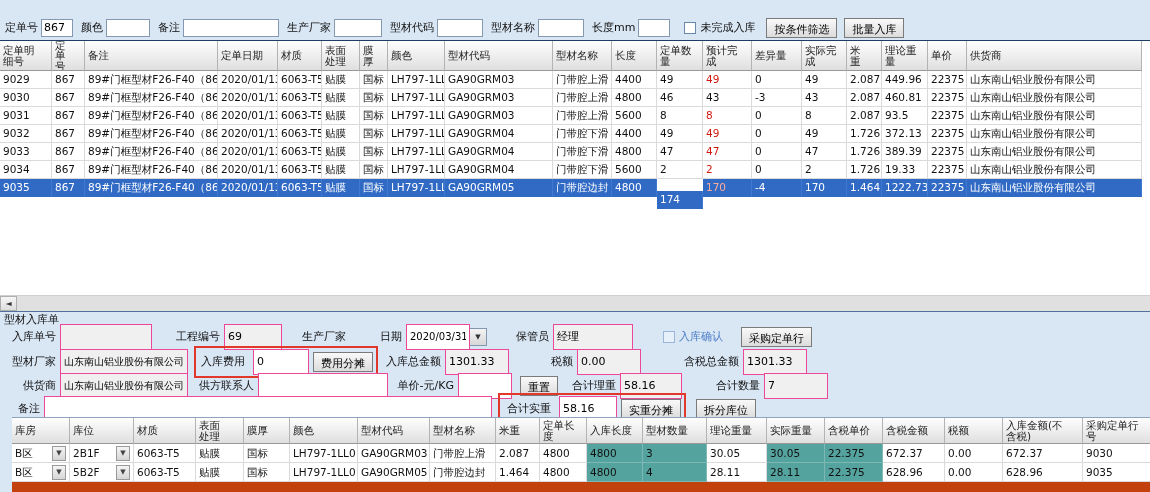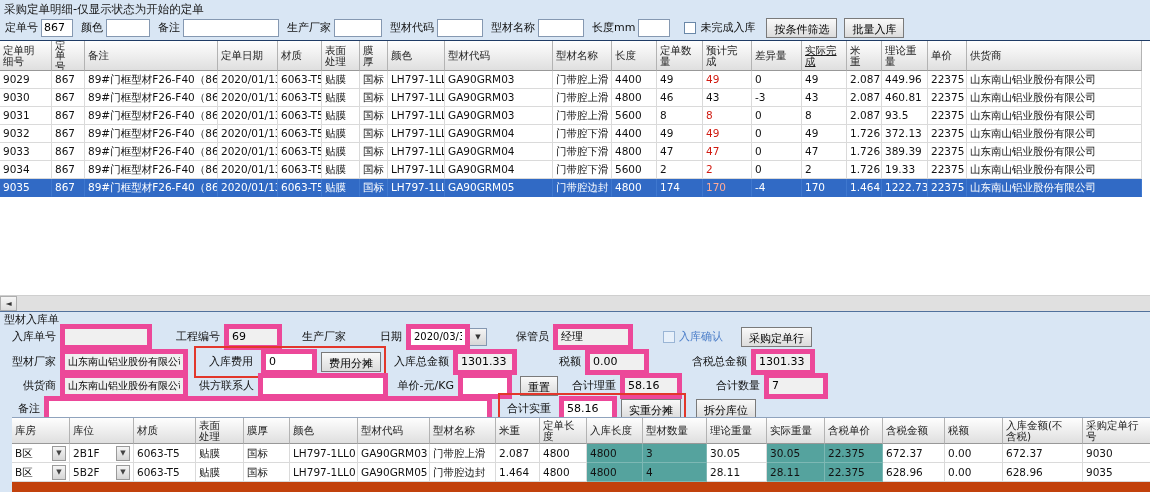--- a/index.html
+++ b/index.html
@@ -36,21 +36,21 @@
   
   #hscroll{flex:none;height:15px;background:#e4e4e4;display:flex;align-items:stretch;border-top:1px solid #cfcfcf;}
   .sb-btn{width:17px;background:linear-gradient(#f6f6f6,#dddddd);border:1px solid #aeaeae;box-sizing:border-box;
           display:flex;align-items:center;justify-content:center;font-size:8px;color:#333;cursor:pointer;}
   .sb-track{flex:1;background:#e0e0e0;}
   
   #form-section{position:absolute;left:0;top:312px;width:1150px;height:105px;background:#d9e6f4;}
   #form-title{position:absolute;left:4px;top:0px;font-size:11px;}
   .frow{position:absolute;left:0;width:1150px;height:21px;display:flex;align-items:center;}
   .flbl{flex:none;text-align:right;white-space:nowrap;font-size:11px;padding-right:4px;box-sizing:border-box;}
-  .finp{flex:none;height:26px;border:5px solid #ec4899;background:#fff;font-family:inherit;font-size:11px;
+  .finp{flex:none;height:26px;border:1px solid #ec4899;background:#fff;font-family:inherit;font-size:11px;
         padding:0 3px;box-sizing:border-box;}
   .finp.ro{background:#f0f0f0;}
   .blue-lbl{color:#4d7fc9;white-space:nowrap;margin-left:4px;}
   .cbox.lite{background:#e7f0fa;border-color:#9ab5d5;}
   .redbox{display:flex;align-items:center;border:2px solid #e2372b;padding:1px 3px;box-sizing:border-box;gap:4px;flex:none;}
   .combo-btn{width:17px;height:18px;box-sizing:border-box;border:1px solid #8598b1;border-left:none;
              background:linear-gradient(#f4f4f4,#d7d7d7);font-size:7px;color:#333;display:flex;align-items:center;justify-content:center;cursor:pointer;flex:none;}
   
   #stock-grid{position:absolute;left:12px;top:417px;width:1150px;height:75px;background:#c2410c;
               border-top:1px solid #8fa3bd;box-sizing:border-box;}
@@ -59,21 +59,20 @@
   .std.teal{background:#55a39e;border-right-color:#7db8b4;border-bottom-color:#7db8b4;}
   .carrow{width:14px;height:15px;margin-left:auto;background:linear-gradient(#f5f5f5,#d6d6d6);
           border:1px solid #9a9a9a;box-sizing:border-box;font-size:7px;color:#444;
           display:flex;align-items:center;justify-content:center;flex:none;cursor:pointer;}
   .cval{overflow:hidden;white-space:nowrap;}
 </style>
 </head>
 <body>
 
 <div id="top-strip">
-  <div id="grid-title">采购定单明细-仅显示状态为开始的定单</div>
   <div id="filter-row">
     <span id="filter-fields" style="display:flex;align-items:center;">
         <span class="flt-lbl">定单号</span>
         <input class="flt-inp" value="867" style="width: 32px;">
         <span class="flt-lbl">颜色</span>
         <input class="flt-inp" value="" style="width: 44px;">
         <span class="flt-lbl">备注</span>
         <input class="flt-inp" value="" style="width: 96px;">
         <span class="flt-lbl">生产厂家</span>
         <input class="flt-inp" value="" style="width: 48px;">
@@ -108,21 +107,21 @@
 厚</div>
       <div class="th" style="width: 57px;">颜色</div>
       <div class="th" style="width: 108px;">型材代码</div>
       <div class="th" style="width: 59px;">型材名称</div>
       <div class="th" style="width: 45px;">长度</div>
       <div class="th" style="width: 46px;">定单数
 量</div>
       <div class="th" style="width: 49px;">预计完
 成</div>
       <div class="th" style="width: 50px;">差异量</div>
-      <div class="th" style="width: 45px; text-decoration: underline;">实际完
+      <div class="th" style="width: 45px;">实际完
 成</div>
       <div class="th" style="width: 35px;">米
 重</div>
       <div class="th" style="width: 46px;">理论重
 量</div>
       <div class="th" style="width: 39px;">单价</div>
       <div class="th" style="width: 175px;">供货商</div>
     </div>
     <div class="gbody">
       <div class="gtr">
@@ -256,21 +255,21 @@
         <div class="gtd" style="width: 33px;">867</div>
         <div class="gtd" style="width: 133px;">89#门框型材F26-F40（866+867）</div>
         <div class="gtd" style="width: 60px;">2020/01/13</div>
         <div class="gtd" style="width: 44px;">6063-T5</div>
         <div class="gtd" style="width: 38px;">贴膜</div>
         <div class="gtd" style="width: 28px;">国标</div>
         <div class="gtd" style="width: 57px;">LH797-1LL0</div>
         <div class="gtd" style="width: 108px;">GA90GRM05</div>
         <div class="gtd" style="width: 59px;">门带腔边封</div>
         <div class="gtd" style="width: 45px;">4800</div>
-        <div class="gtd" style="width: 46px;">174</div>
+        <div class="gtd" style="width: 46px; margin-top: 12px;">174</div>
         <div class="gtd red" style="width: 49px;">170</div>
         <div class="gtd" style="width: 50px;">-4</div>
         <div class="gtd" style="width: 45px;">170</div>
         <div class="gtd" style="width: 35px;">1.464</div>
         <div class="gtd" style="width: 46px;">1222.73</div>
         <div class="gtd" style="width: 39px;">22375</div>
         <div class="gtd" style="width: 175px;">山东南山铝业股份有限公司</div>
       </div>
     </div>
     <div id="hscroll">
@@ -295,21 +294,21 @@
     <input class="finp ro" style="width: 80px;" value="经理">
     <span class="cbox lite" style="margin-left:30px;"></span>
     <span class="blue-lbl">入库确认</span>
     <button class="btn" style="margin-left:18px;">采购定单行</button>
   </div>
 
   <div class="frow" style="top:39px;">
     <span class="flbl" style="width:56px;margin-left:4px;">型材厂家</span>
     <input class="finp ro" style="width: 128px; font-size: 10px;" value="山东南山铝业股份有限公司">
     <span class="redbox" style="margin-left:6px;">
-      <span class="flbl" style="width:50px;margin-left:8px;">入库费用</span>
+      <span class="flbl" style="width:50px;">入库费用</span>
       <input class="finp" style="width: 56px;" value="0">
       <button class="btn">费用分摊</button>
     </span>
     <span class="flbl" style="width:62px;margin-left:5px;">入库总金额</span>
     <input class="finp ro" style="width: 64px;" value="1301.33">
     <span class="flbl" style="width:42px;margin-left:26px;">税额</span>
     <input class="finp ro" style="width: 64px;" value="0.00">
     <span class="flbl" style="width:66px;margin-left:36px;">含税总金额</span>
     <input class="finp ro" style="width: 64px;" value="1301.33">
   </div>

